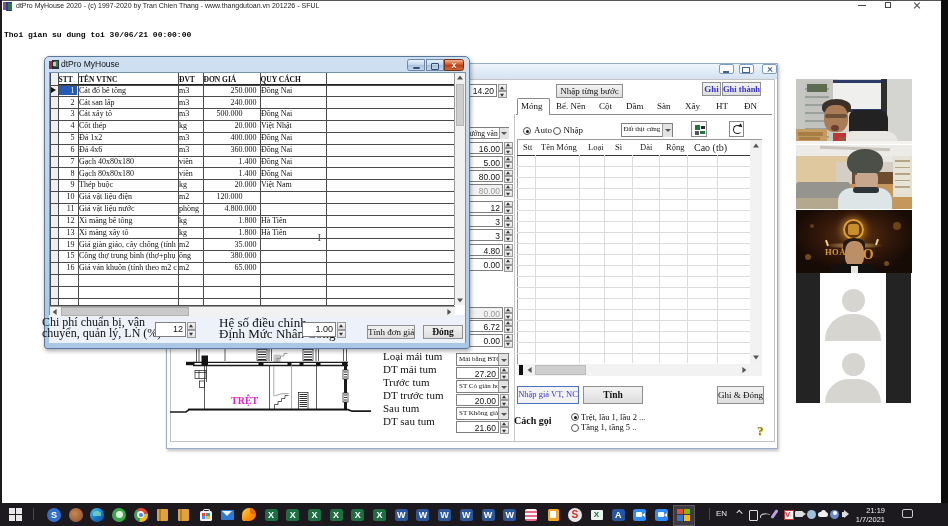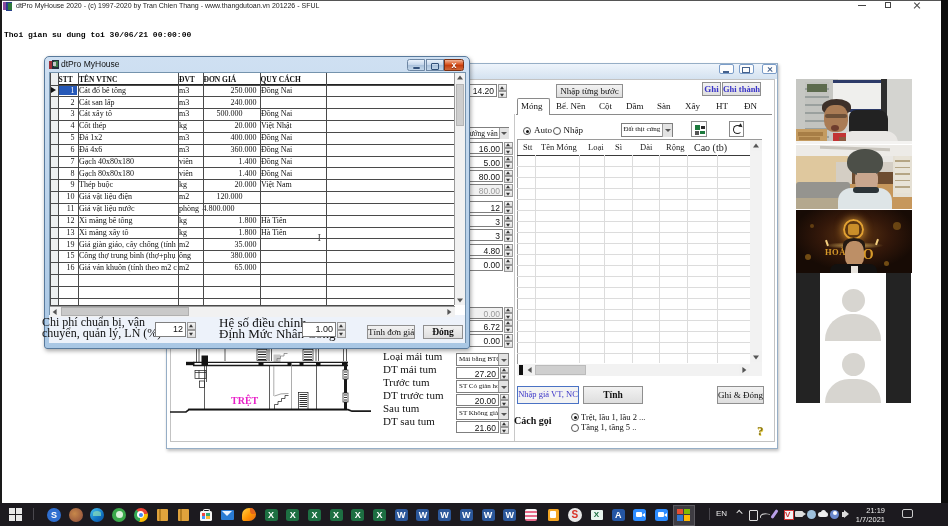--- a/index.html
+++ b/index.html
@@ -415,21 +415,21 @@
 <div class="abs gtx" style="left:179.0px;top:180.42000000000002px;">kg</div>
 <div class="abs gtx" style="left:202.5px;top:180.42000000000002px;width:54.0px;text-align:right;">20.000</div>
 <div class="abs gtx" style="left:261.0px;top:180.42000000000002px;">Việt Nam</div>
 <div class="abs gtx" style="left:57.5px;top:192.26000000000002px;width:17.0px;text-align:right;">10</div>
 <div class="abs gtx" style="left:79.0px;top:192.26000000000002px;width:98.0px;overflow:hidden;white-space:nowrap;">Giá vật liệu điện</div>
 <div class="abs gtx" style="left:179.0px;top:192.26000000000002px;">m2</div>
 <div class="abs gtx" style="left:202.5px;top:192.26000000000002px;width:54.0px;text-align:center;">120.000</div>
 <div class="abs gtx" style="left:57.5px;top:204.10000000000002px;width:17.0px;text-align:right;">11</div>
 <div class="abs gtx" style="left:79.0px;top:204.10000000000002px;width:98.0px;overflow:hidden;white-space:nowrap;">Giá vật liệu nước</div>
 <div class="abs gtx" style="left:179.0px;top:204.10000000000002px;">phòng</div>
-<div class="abs gtx" style="left:202.5px;top:204.10000000000002px;width:54.0px;">4.800.000</div>
+<div class="abs gtx" style="left:202.5px;top:204.10000000000002px;width:54.0px;text-align:right;">4.800.000</div>
 <div class="abs gtx" style="left:57.5px;top:215.94000000000003px;width:17.0px;text-align:right;">12</div>
 <div class="abs gtx" style="left:79.0px;top:215.94000000000003px;width:98.0px;overflow:hidden;white-space:nowrap;">Xi măng bê tông</div>
 <div class="abs gtx" style="left:179.0px;top:215.94000000000003px;">kg</div>
 <div class="abs gtx" style="left:202.5px;top:215.94000000000003px;width:54.0px;text-align:right;">1.800</div>
 <div class="abs gtx" style="left:261.0px;top:215.94000000000003px;">Hà Tiên</div>
 <div class="abs gtx" style="left:57.5px;top:227.78000000000003px;width:17.0px;text-align:right;">13</div>
 <div class="abs gtx" style="left:79.0px;top:227.78000000000003px;width:98.0px;overflow:hidden;white-space:nowrap;">Xi măng xây tô</div>
 <div class="abs gtx" style="left:179.0px;top:227.78000000000003px;">kg</div>
 <div class="abs gtx" style="left:202.5px;top:227.78000000000003px;width:54.0px;text-align:right;">1.800</div>
 <div class="abs gtx" style="left:261.0px;top:227.78000000000003px;">Hà Tiên</div>

